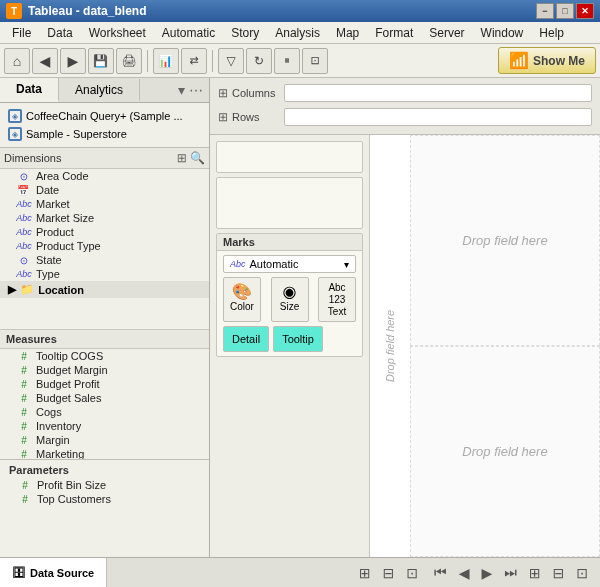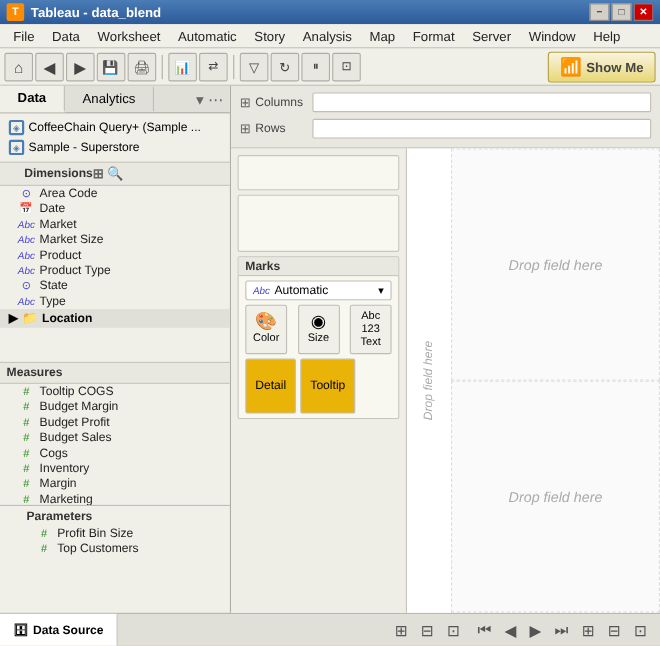--- a/index.html
+++ b/index.html
@@ -124,23 +124,24 @@
       padding: 2px 4px;
       font-size: 11px;
       cursor: pointer;
     }
     .ds-icon { width: 14px; height: 14px; border: 2px solid #4a7cb5; border-radius: 2px; display: inline-flex; align-items: center; justify-content: center; font-size: 8px; color: #4a7cb5; }
 
     
     .section-header {
       display: flex;
       align-items: center;
-      padding: 3px 22px;
-      font-size: 11px;
-      font-weight: bold;
+      justify-content: space-between;
+      padding: 3px 4px;
+      font-size: 11px;
+      font-weight: normal;
       color: #333;
       background: #e8e7e0;
       border-bottom: 1px solid #c8c5be;
     }
     .section-header-actions { display: flex; gap: 4px; color: #666; font-size: 12px; cursor: pointer; }
 
     .field-list { overflow-y: auto; flex: 1; }
     .field-item {
       display: flex; align-items: center; gap: 4px;
       padding: 1px 8px 1px 16px;
@@ -169,21 +170,21 @@
       font-size: 11px;
       font-weight: bold;
       color: #333;
       background: #e8e7e0;
       border-top: 1px solid #c8c5be;
       border-bottom: 1px solid #c8c5be;
     }
 
     .params-section {
       border-top: 1px solid #c0bdb5;
-      padding: 2px 16px;
+      padding: 2px 1px;
     }
     .params-header {
       padding: 2px 8px;
       font-size: 11px;
       font-weight: bold;
       color: #333;
     }
 
     
     .right-panel {
@@ -278,24 +279,24 @@
       font-size: 10px;
       cursor: pointer;
       min-width: 38px;
     }
 
     .marks-detail-buttons {
       display: flex; gap: 4px;
       margin-top: 4px;
     }
     .marks-detail-btn {
-      background: #eab308;
+      background: #5eead4;
       border: 1px solid #c0bdb5;
       border-radius: 2px;
-      padding: 18px 8px;
+      padding: 6px 8px;
       font-size: 11px;
       cursor: pointer;
     }
 
     
     .viz-area {
       flex: 1;
       background: white;
       position: relative;
       display: grid;

